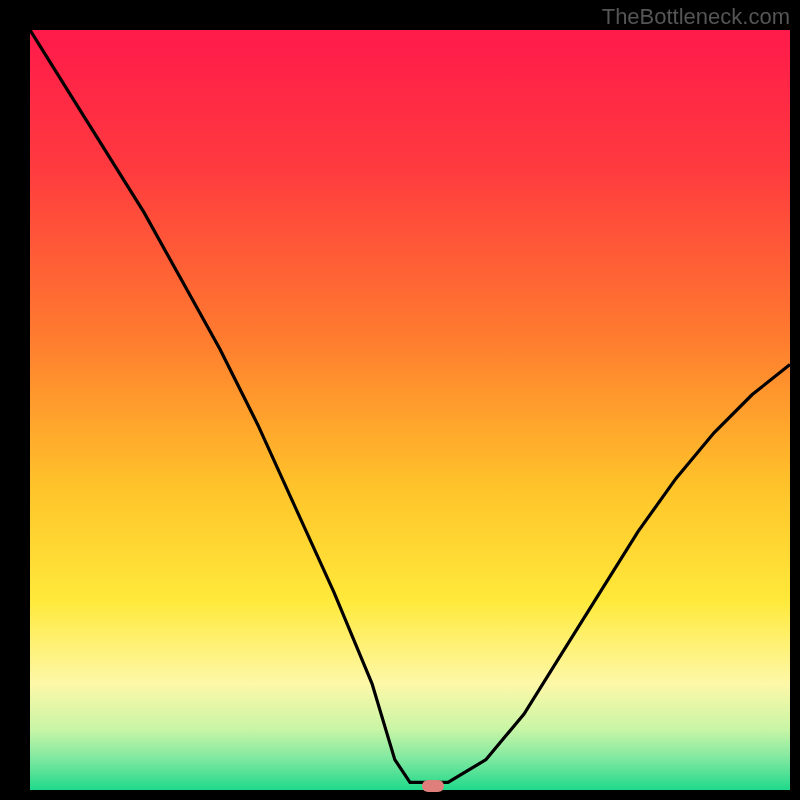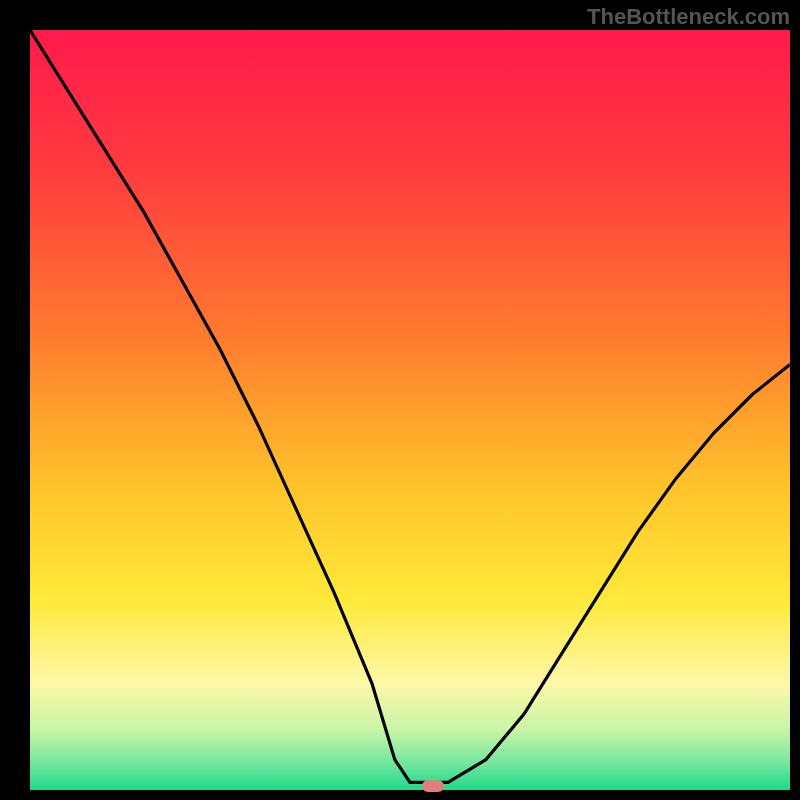--- a/index.html
+++ b/index.html
@@ -10,21 +10,21 @@
     background: #000;
     position: relative;
     font-family: Arial, sans-serif;
   }
   .watermark {
     position: absolute;
     top: 4px;
     right: 10px;
     color: #555;
     font-size: 22px;
-    font-weight: 700;
+    font-weight: 400;
     z-index: 10;
   }
   .plot {
     position: absolute;
     left: 30px;
     top: 30px;
     width: 760px;
     height: 760px;
   }
   svg { display: block; }

